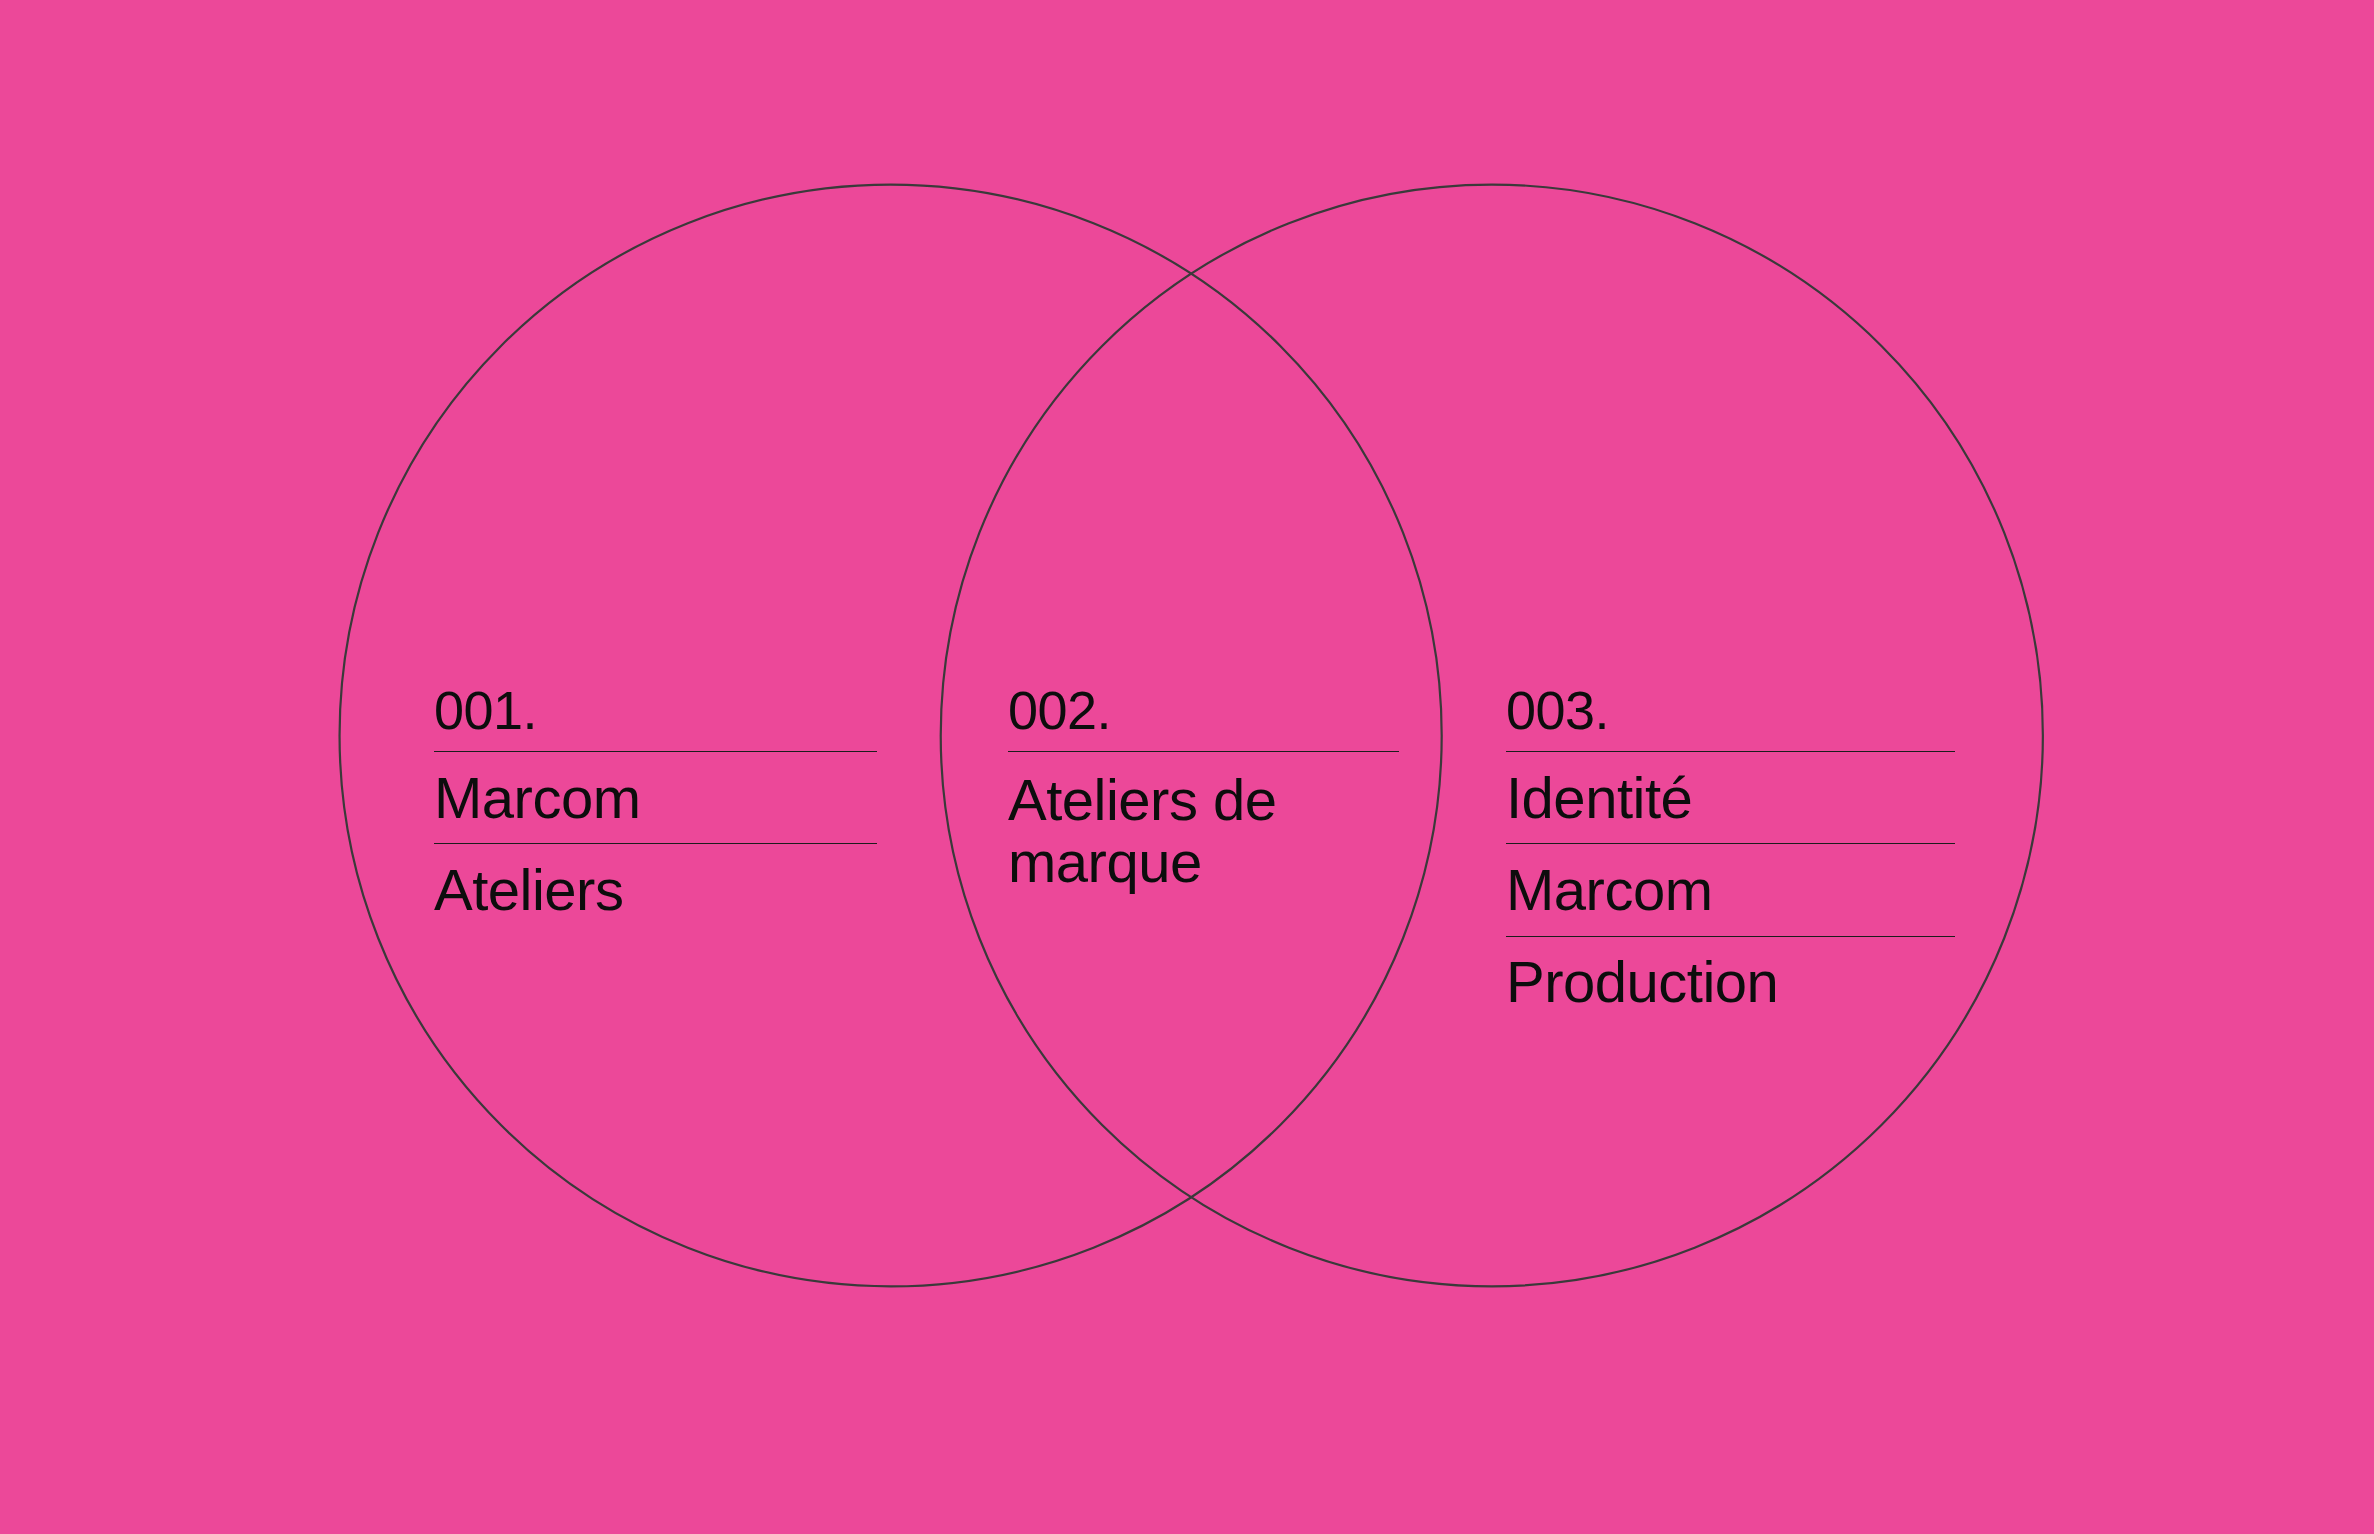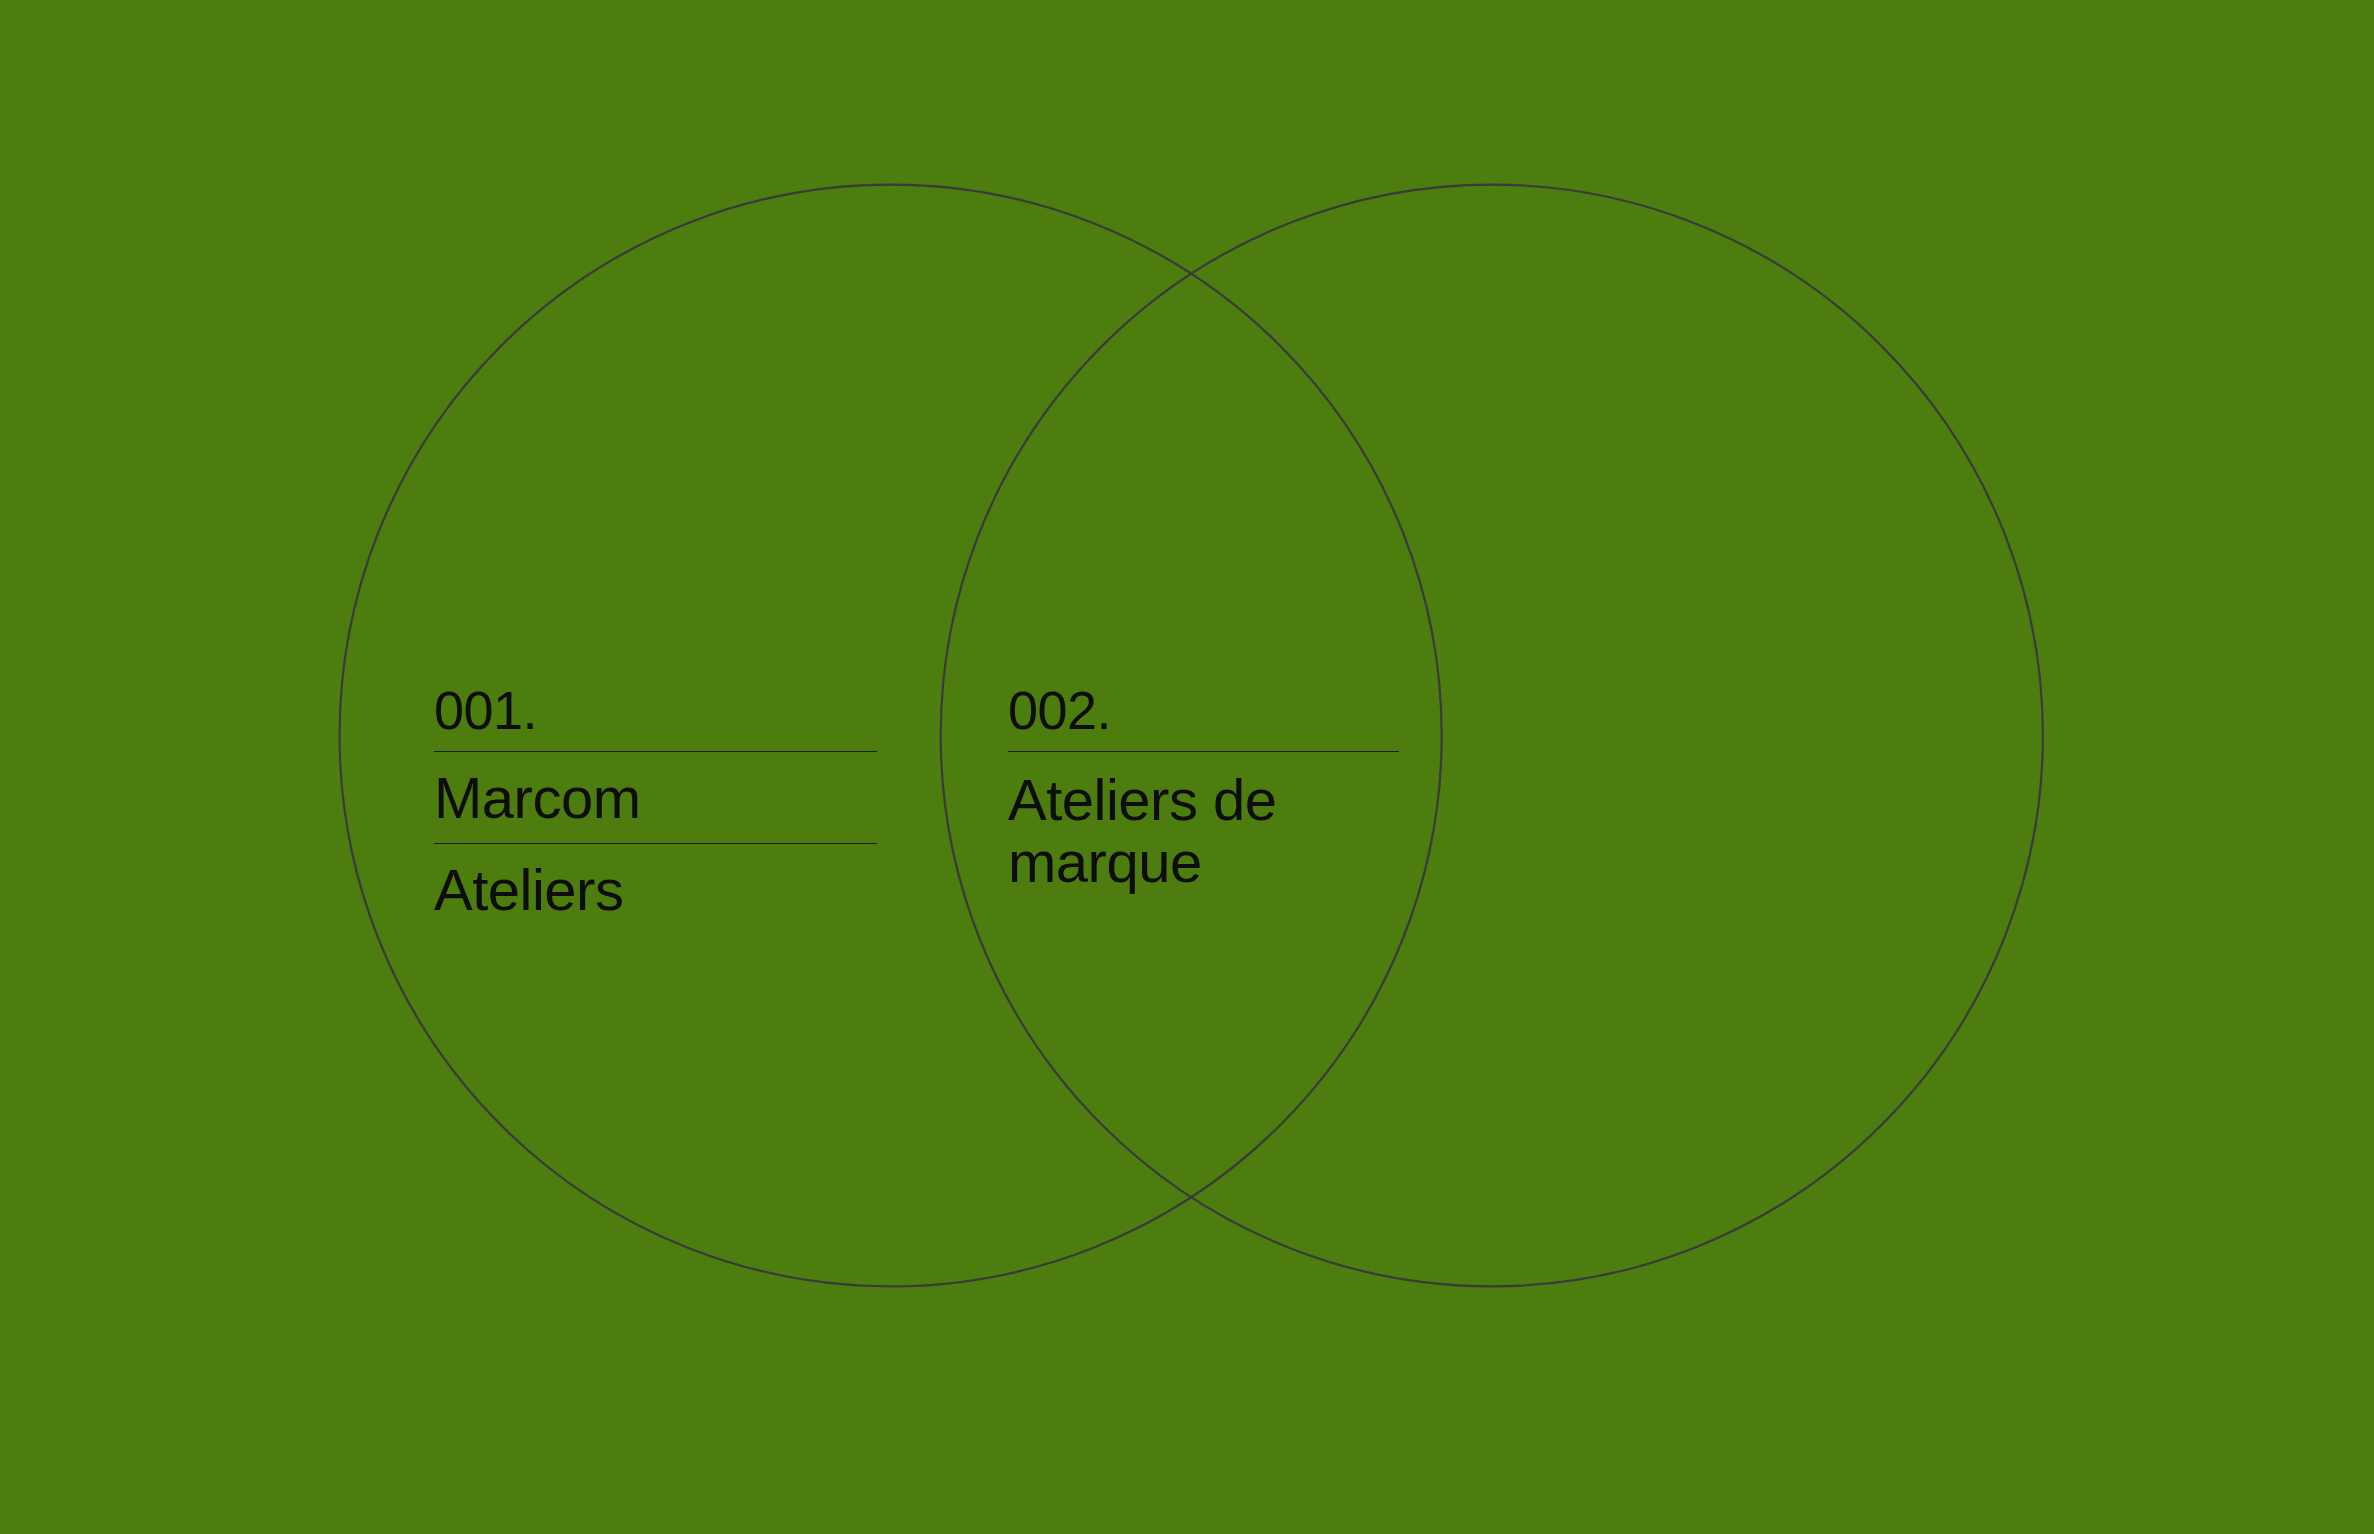--- a/index.html
+++ b/index.html
@@ -80,21 +80,21 @@
     top: 683px;
     width: 451px;
   }
   #col-3 .entry.num { padding-bottom: 14px; }
   #col-3 .entry.word { padding-top: 16.7px; padding-bottom: 16.7px; }
   #col-3 .rule { width: 449px; }
 </style>
 </head>
 <body style="background: rgb(244, 244, 244);">
 
-<div id="stage" style="background: #4d7c0f;">
+<div id="stage" style="background: #ec4899;">
 
   <svg id="venn-svg" viewBox="0 0 2560 1654" preserveAspectRatio="none">
     <circle class="circle-outline" cx="960" cy="793" r="594" stroke="#3a3a3a"></circle>
     <circle class="circle-outline" cx="1608" cy="793" r="594" stroke="#3a3a3a"></circle>
   </svg>
 
   <div class="column" id="col-1">
     <span class="entry num" style="color: rgb(13, 13, 13);">001.</span>
     <span class="rule" style="border-top-color: rgb(28, 28, 28);"></span>
     <span class="entry word" style="color: rgb(13, 13, 13);">Marcom</span>
@@ -102,15 +102,24 @@
     <span class="entry word" style="color: rgb(13, 13, 13);">Ateliers</span>
   </div>
 
   <div class="column" id="col-2">
     <span class="entry num" style="color: rgb(13, 13, 13);">002.</span>
     <span class="rule" style="border-top-color: rgb(28, 28, 28);"></span>
     <span class="entry word" style="color: rgb(13, 13, 13);">Ateliers de
 marque</span>
   </div>
 
+  <div class="column" id="col-3">
+    <span class="entry num" style="color: rgb(13, 13, 13);">003.</span>
+    <span class="rule" style="border-top-color: rgb(28, 28, 28);"></span>
+    <span class="entry word" style="color: rgb(13, 13, 13);">Identité</span>
+    <span class="rule" style="border-top-color: rgb(28, 28, 28);"></span>
+    <span class="entry word" style="color: rgb(13, 13, 13);">Marcom</span>
+    <span class="rule" style="border-top-color: rgb(28, 28, 28);"></span>
+    <span class="entry word" style="color: rgb(13, 13, 13);">Production</span>
+  </div>
 
 </div>
 
 
 </body></html>

